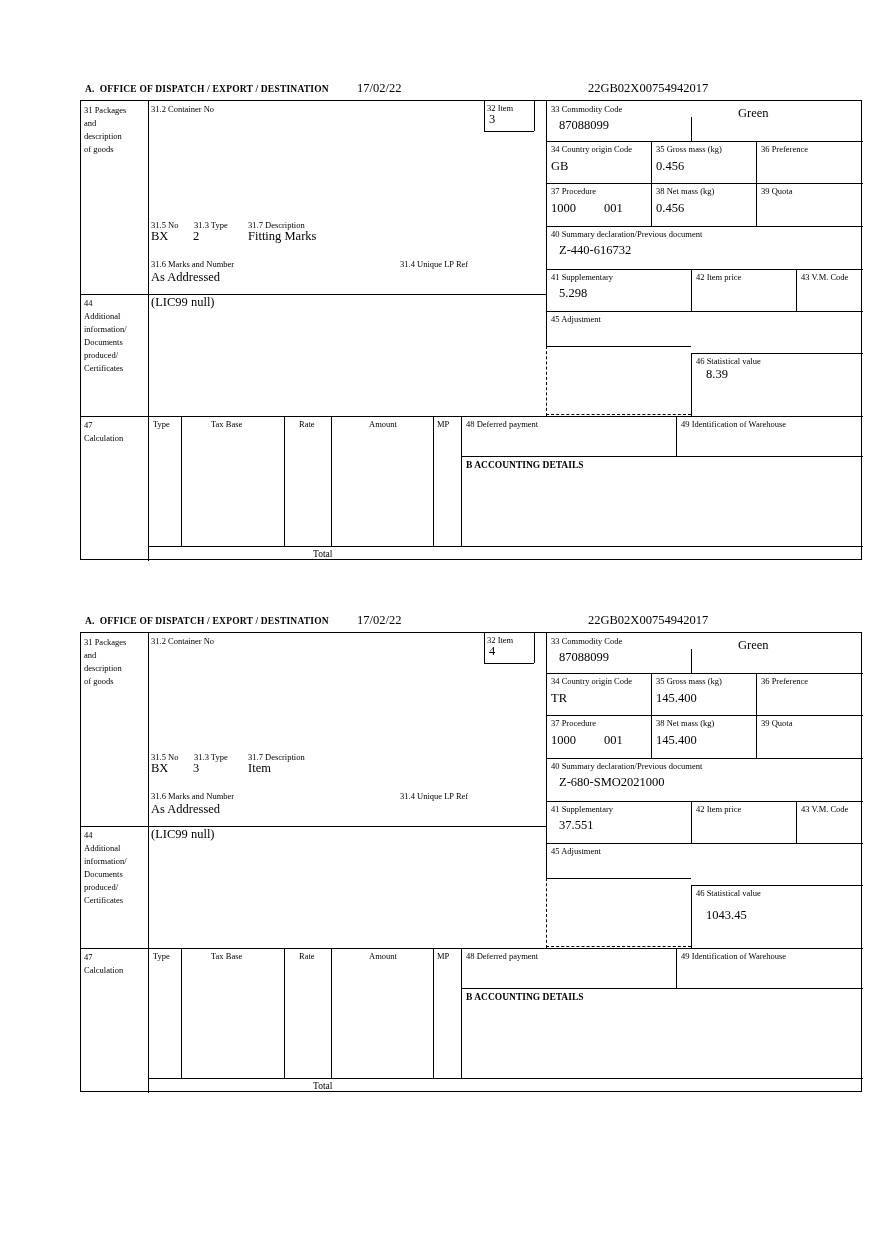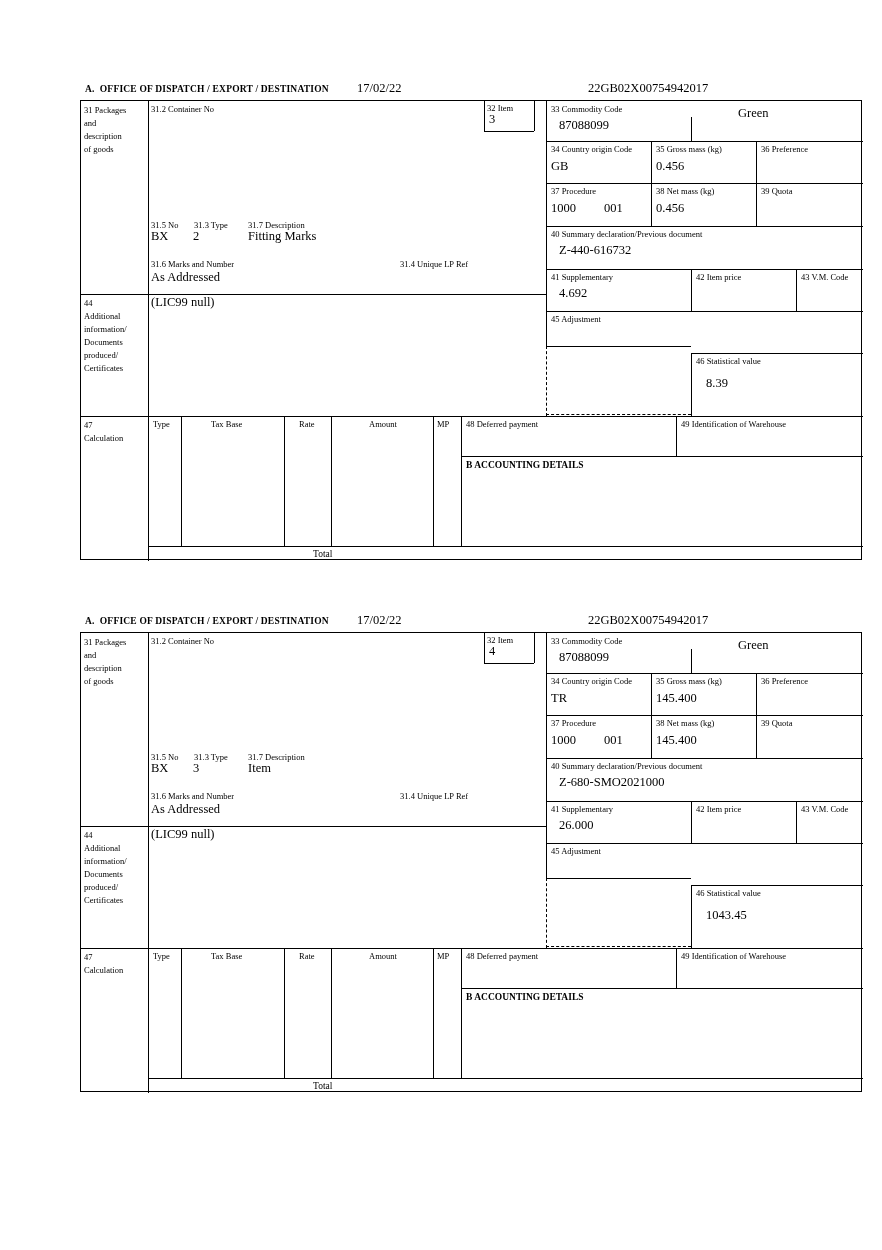--- a/index.html
+++ b/index.html
@@ -119,26 +119,26 @@
     <div class="val" style="left:470px;top:101px">1000</div>
     <div class="val" style="left:523px;top:101px">001</div>
     <div class="val" style="left:575px;top:101px">0.456</div>
 
     <div class="lbl" style="left:470px;top:128px">40 Summary declaration/Previous document</div>
     <div class="val" style="left:478px;top:143px">Z-440-616732</div>
 
     <div class="lbl" style="left:470px;top:171px">41 Supplementary</div>
     <div class="lbl" style="left:615px;top:171px">42 Item price</div>
     <div class="lbl" style="left:720px;top:171px">43 V.M. Code</div>
-    <div class="val" style="left:478px;top:186px">4.692</div>
+    <div class="val" style="left:478px;top:186px">5.298</div>
 
     <div class="lbl" style="left:470px;top:213px">45 Adjustment</div>
 
     <div class="lbl" style="left:615px;top:255px">46 Statistical value</div>
-    <div class="val" style="left:625px;top:276px">8.39</div>
+    <div class="val" style="left:625px;top:267px">8.39</div>
 
     <div class="lbl" style="left:72px;top:318px">Type</div>
     <div class="lbl" style="left:130px;top:318px">Tax Base</div>
     <div class="lbl" style="left:218px;top:318px">Rate</div>
     <div class="lbl" style="left:288px;top:318px">Amount</div>
     <div class="lbl" style="left:356px;top:318px">MP</div>
 
     <div class="lbl" style="left:385px;top:318px">48 Deferred payment</div>
     <div class="lbl" style="left:600px;top:318px">49 Identification of Warehouse</div>
 
@@ -234,21 +234,21 @@
     <div class="val" style="left:470px;top:101px">1000</div>
     <div class="val" style="left:523px;top:101px">001</div>
     <div class="val" style="left:575px;top:101px">145.400</div>
 
     <div class="lbl" style="left:470px;top:128px">40 Summary declaration/Previous document</div>
     <div class="val" style="left:478px;top:143px">Z-680-SMO2021000</div>
 
     <div class="lbl" style="left:470px;top:171px">41 Supplementary</div>
     <div class="lbl" style="left:615px;top:171px">42 Item price</div>
     <div class="lbl" style="left:720px;top:171px">43 V.M. Code</div>
-    <div class="val" style="left:478px;top:186px">26.000</div>
+    <div class="val" style="left:478px;top:186px">37.551</div>
 
     <div class="lbl" style="left:470px;top:213px">45 Adjustment</div>
 
     <div class="lbl" style="left:615px;top:255px">46 Statistical value</div>
     <div class="val" style="left:625px;top:276px">1043.45</div>
 
     <div class="lbl" style="left:72px;top:318px">Type</div>
     <div class="lbl" style="left:130px;top:318px">Tax Base</div>
     <div class="lbl" style="left:218px;top:318px">Rate</div>
     <div class="lbl" style="left:288px;top:318px">Amount</div>

